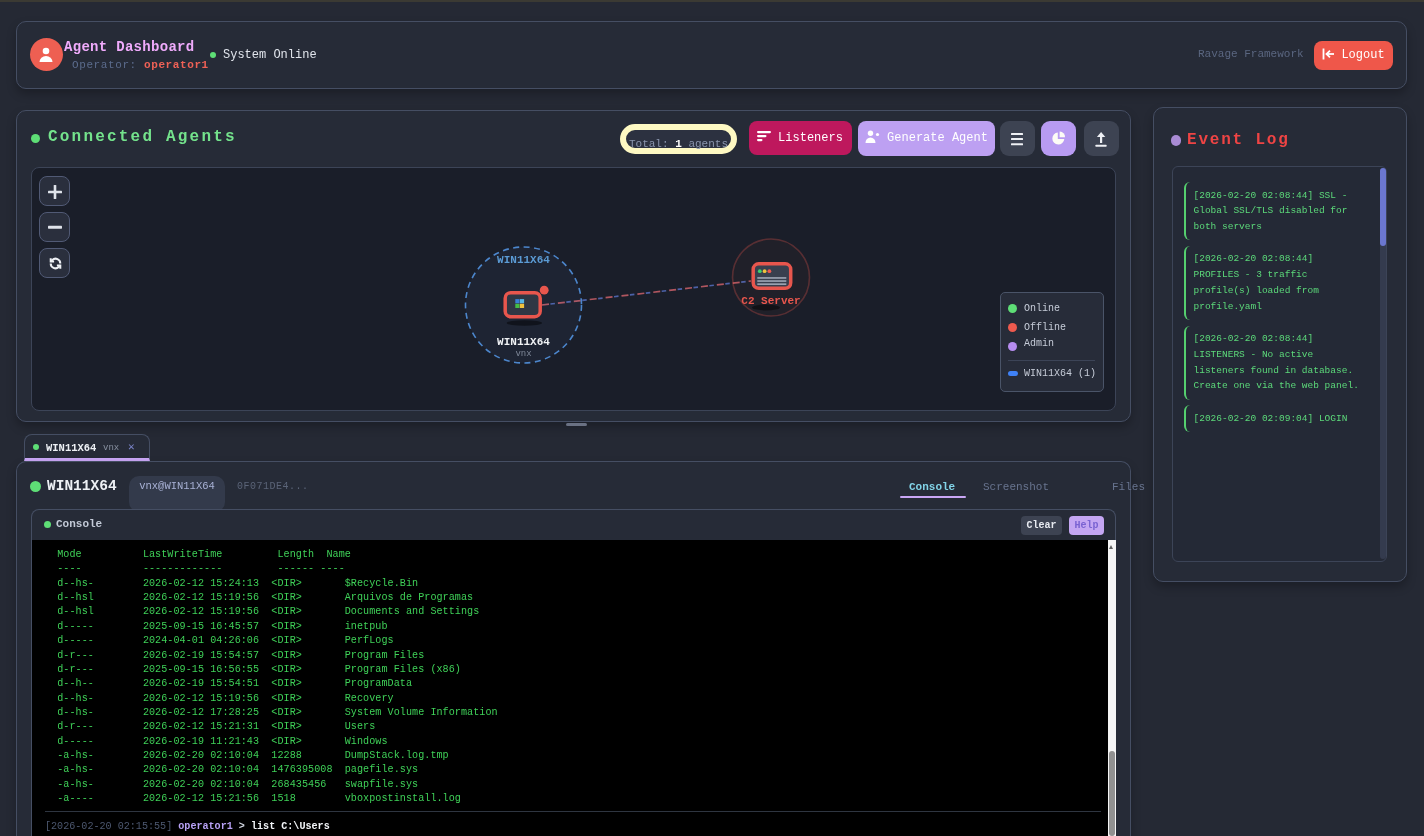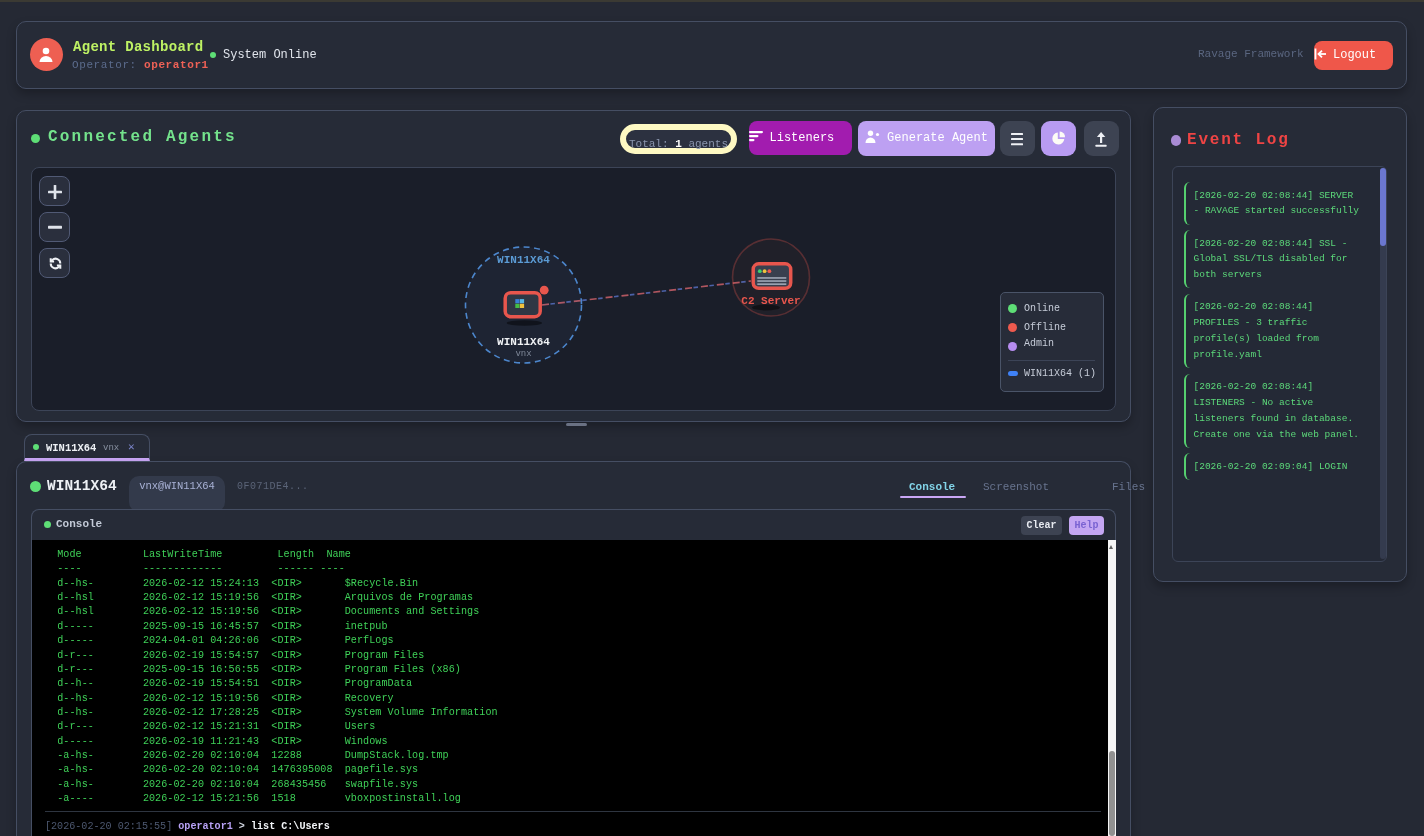--- a/index.html
+++ b/index.html
@@ -4,35 +4,35 @@
 <style>
 * { margin:0; padding:0; box-sizing:border-box; }
 html,body { width:1424px; height:836px; overflow:hidden; background:#252934; font-family:"Liberation Mono", monospace; }
 .abs { position:absolute; }
 #topstrip { left:0; top:0; width:1424px; height:2px; background:#3b3a33; }
 .card { background:#262b37; border:1px solid #454e63; border-radius:10px; box-shadow:0 5px 10px rgba(0,0,0,0.25); }
 
 
 #header { left:16px; top:21px; width:1391px; height:68px; }
 #avatar { left:30px; top:38px; width:33px; height:33px; border-radius:50%; background:#ee5f52; }
-#h-title { left:73px; top:39px; font-size:14px; font-weight:bold; color:#bef264; letter-spacing:0.3px; }
+#h-title { left:64px; top:39px; font-size:14px; font-weight:bold; color:#f0abfc; letter-spacing:0.3px; }
 #h-op { left:72px; top:59px; font-size:11px; color:#5b6b8c; letter-spacing:0.6px;}
 #h-op b { color:#ef6156; }
 #sysdot { left:210px; top:52px; width:6px; height:6px; border-radius:50%; background:#5ede76; }
 #h-sys { left:223px; top:48px; font-size:12px; color:#e1e5ec; }
 #h-fw { left:1198px; top:48px; font-size:11px; color:#5a6680; }
-#logout { left:1314px; top:41px; width:79px; height:29px; border-radius:8px; background:#ef574a; color:#fff; font-size:12px; line-height:29px; }
+#logout { left:1314px; top:41px; width:79px; height:29px; border-radius:8px; background:#ef574a; color:#fff; font-size:12px; text-align:center; line-height:29px; }
 
 
 #agents { left:16px; top:110px; width:1115px; height:312px; }
 #ca-dot { left:31px; top:134px; width:9px; height:9px; border-radius:50%; background:#5ede76; }
 #ca-title { left:48px; top:128px; font-size:16px; font-weight:bold; color:#74e38c; letter-spacing:2.2px; }
 #pill-total { left:620px; top:123.5px; width:117px; height:30px; border-radius:15px; background:#2c3140; border:6px solid #fef9c3; font-size:11px; color:#8a95ad; text-align:center; line-height:28px; }
 #pill-total b { color:#fff; }
-#btn-listeners { left:748.5px; top:121px; width:103px; height:34px; border-radius:8px; background:#a21caf; color:#fff; font-size:12px; line-height:34px; }
+#btn-listeners { left:748.5px; top:121px; width:103px; height:34px; border-radius:8px; background:#be185d; color:#fff; font-size:12px; text-align:center; line-height:34px; }
 #btn-generate { left:858px; top:120.5px; width:137px; height:35px; border-radius:8px; background:#bda0f2; color:#fff; font-size:12px; text-align:center; line-height:35px; }
 .iconbtn { width:34.5px; height:35px; border-radius:9px; background:#3d4352; }
 #ib1 { left:1000px; top:121px; }
 #ib2 { left:1041px; top:121px; background:#b89bf2; }
 #ib3 { left:1084px; top:121px; }
 
 
 #canvas { left:31px; top:167px; width:1085px; height:244px; background:#1a1e29; border:1px solid #3c4457; border-radius:8px; }
 .zbtn { left:39px; width:31px; height:30px; border-radius:8px; background:#2a2f3d; border:1px solid #515a75; }
 #zb1 { top:176px; } #zb2 { top:211.5px; } #zb3 { top:247.5px; }
@@ -256,21 +256,20 @@
 <div class="abs" id="sbarrow"></div>
 <div class="abs" id="sbthumb"></div>
 <div class="abs" id="psep"></div>
 <div class="abs" id="prompt">[2026-02-20 02:15:55] <span class="op">operator1</span> <span class="gt">&gt;</span> <span class="cmd">list C:\Users</span></div>
 
 <div class="abs card" id="epanel"></div>
 <div class="abs" id="ev-dot"></div>
 <div class="abs" id="ev-title">Event Log</div>
 <div class="abs" id="evlist">
   <div id="evinner">
-    <div class="ev">[2026-02-20 02:08:44] SERVER<br>- RAVAGE started successfully</div>
     <div class="ev">[2026-02-20 02:08:44] SSL -<br>Global SSL/TLS disabled for<br>both servers</div>
     <div class="ev">[2026-02-20 02:08:44]<br>PROFILES - 3 traffic<br>profile(s) loaded from<br>profile.yaml</div>
     <div class="ev">[2026-02-20 02:08:44]<br>LISTENERS - No active<br>listeners found in database.<br>Create one via the web panel.</div>
     <div class="ev">[2026-02-20 02:09:04] LOGIN</div>
   </div>
 </div>
 <div class="abs" id="evtrack"></div>
 <div class="abs" id="evthumb"></div>
 
 </body></html>

